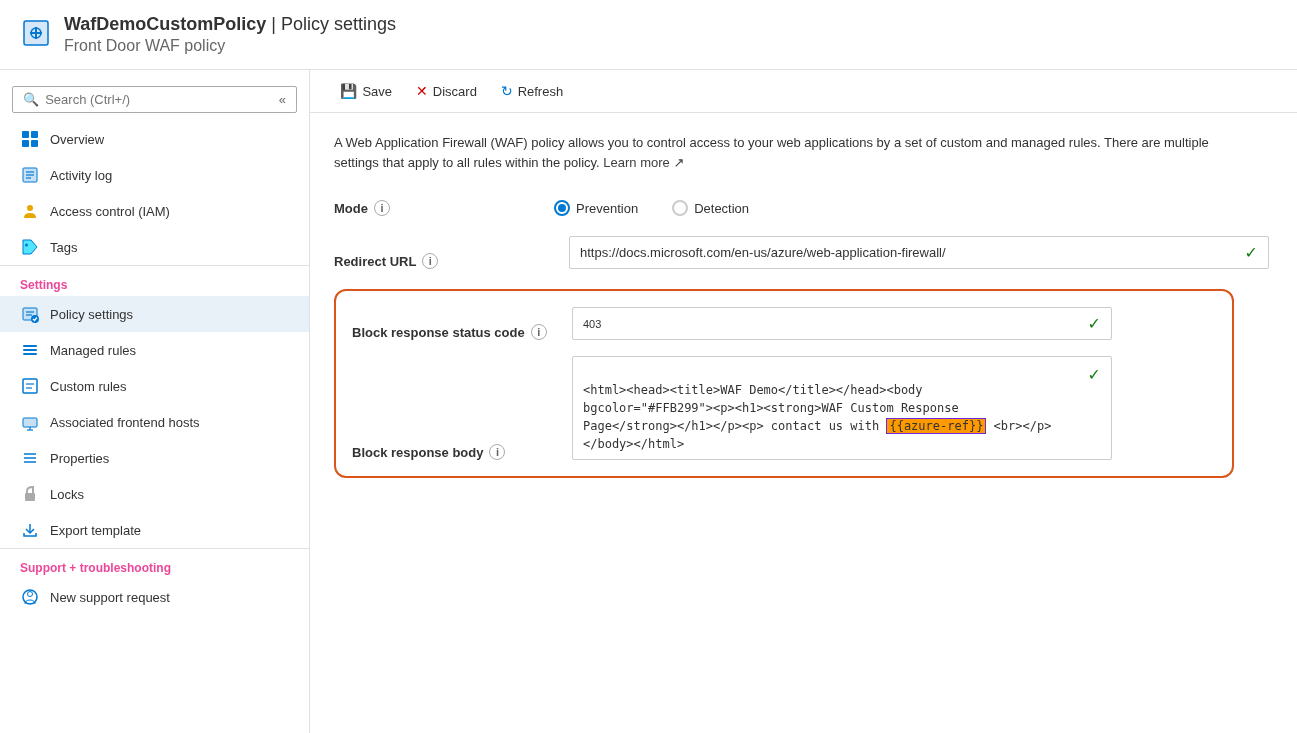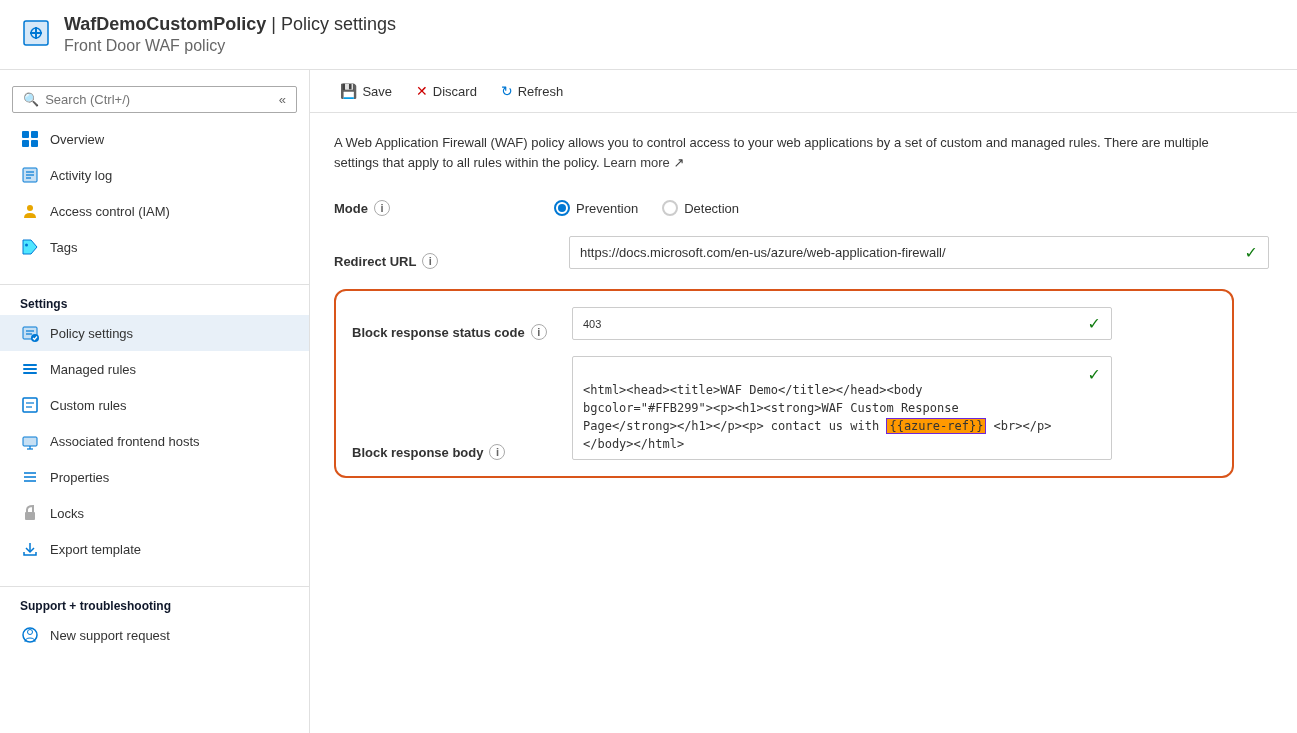--- a/index.html
+++ b/index.html
@@ -6,39 +6,39 @@
     body { font-family: 'Segoe UI', Arial, sans-serif; font-size: 13px; color: #333; background: #fff; display: flex; flex-direction: column; height: 733px; overflow: hidden; }
 
     
     .main { display: flex; flex: 1; overflow: hidden; }
 
     
     .sidebar { width: 310px; border-right: 1px solid #e0e0e0; overflow-y: auto; padding: 8px 0; flex-shrink: 0; }
     .nav-item { display: flex; align-items: center; padding: 8px 20px; cursor: pointer; color: #333; font-size: 13px; }
     .nav-item.active { background: #e8f0f8; }
     .nav-item .icon { width: 20px; height: 20px; margin-right: 10px; flex-shrink: 0; display: flex; align-items: center; justify-content: center; }
-    .section-header { padding: 12px 20px 4px; font-size: 12px; font-weight: 600; color: #0f172a; text-transform: none; border-top: 1px solid #e0e0e0; margin-top: 19px; }
+    .section-header { padding: 12px 20px 4px; font-size: 12px; font-weight: 600; color: #ec4899; text-transform: none; border-top: 1px solid #e0e0e0; margin-top: 0; }
 
     
     .content { flex: 1; overflow-y: auto; padding: 0; }
 
     
     .toolbar { display: flex; align-items: center; padding: 8px 20px; border-bottom: 1px solid #e0e0e0; gap: 4px; }
     .toolbar-btn { display: flex; align-items: center; gap: 5px; padding: 5px 10px; background: none; border: none; cursor: pointer; font-size: 13px; color: #333; }
 
     
     .content-body { padding: 20px 24px; }
     .description { font-size: 13px; color: #333; line-height: 1.5; max-width: 900px; margin-bottom: 20px; }
     .description a { color: #404040; text-decoration: none; }
     .form-row { display: flex; align-items: flex-end; margin-bottom: 20px; }
     .form-label { width: 220px; flex-shrink: 0; font-size: 13px; font-weight: 600; padding-top: 8px; display: flex; align-items: center; gap: 6px; }
     .form-value { flex: 1; }
 
     
-    .radio-group { display: flex; align-items: center; gap: 24px; padding-top: 6px; }
+    .radio-group { display: flex; align-items: center; gap: 34px; padding-top: 6px; }
     .radio-option { display: flex; align-items: center; gap: 6px; cursor: pointer; font-size: 13px; }
     .radio-circle { width: 16px; height: 16px; border-radius: 50%; border: 2px solid #ccc; display: flex; align-items: center; justify-content: center; }
     .radio-circle.selected { border-color: #0078d4; }
     .radio-circle.selected::after { content: ''; width: 8px; height: 8px; border-radius: 50%; background: #0078d4; }
 
     
     .input-field { display: flex; align-items: center; border: 1px solid #ccc; padding: 6px 10px; border-radius: 2px; background: #fff; }
     .input-field input { border: none; outline: none; font-size: 11px; color: #333; flex: 1; background: transparent; }
 
     

